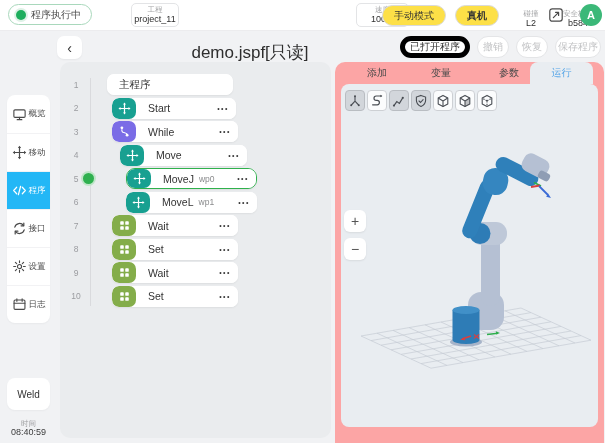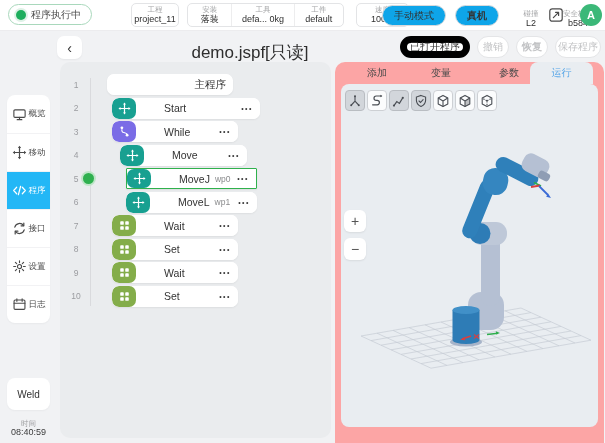--- a/index.html
+++ b/index.html
@@ -13,32 +13,32 @@
        background:#fff;display:flex;align-items:center;gap:5px;padding:0 10px 0 7px;box-sizing:border-box;}
   .status-dot{width:10px;height:10px;border-radius:50%;background:#1fae5e;box-shadow:0 0 0 2px #def2e6;}
   .status-pill span{font-size:10px;color:#4d4d4d;}
   .info-box{position:absolute;top:3px;height:24px;border:1px solid #e3e4e6;border-radius:5px;background:#fff;
        display:flex;align-items:center;box-sizing:border-box;margin-left:42px;}
   .info-col{display:flex;flex-direction:column;align-items:center;justify-content:center;height:100%;}
   .info-label{font-size:7.5px;color:#a3a4a6;line-height:9px;}
   .info-value{font-size:9px;color:#2f2f2f;line-height:11px;white-space:nowrap;}
   .sect{border-left:1px solid #ededee;}
   .pill-btn{position:absolute;top:5px;height:21px;padding:0 11px;border:1px solid #d9dadc;border-radius:11px;
-       background:#0ea5e9;font-size:10px;color:#333;display:flex;align-items:center;box-sizing:border-box;}
+       background:#fde047;font-size:10px;color:#333;display:flex;align-items:center;box-sizing:border-box;}
   .avatar{position:absolute;left:580px;top:4px;width:22px;height:22px;border-radius:50%;background:#3bb878;
        color:#fff;font-size:11px;font-weight:bold;display:flex;align-items:center;justify-content:center;z-index:2;}
   .safety-ic{position:absolute;left:548px;top:7px;width:16px;height:16px;color:#4a4a4a;}
 
   
   .back-btn{position:absolute;left:57px;top:36px;width:25px;height:23px;background:#fff;border-radius:7px;
        display:flex;align-items:center;justify-content:center;font-size:14px;color:#333;box-shadow:0 1px 2px rgba(0,0,0,.05);}
   .doc-title{position:absolute;left:150px;top:41px;width:200px;text-align:center;font-size:17px;color:#2e2e2e;}
   .tb-btn{position:absolute;top:36px;height:22px;border-radius:12px;background:#fff;display:flex;align-items:center;
        justify-content:center;font-size:10px;box-sizing:border-box;}
-  .tb-active{border:7px solid #000000;color:#333;}
+  .tb-active{border:5px solid #000000;color:#333;}
   .tb-disabled{border:1px solid #e4e5e7;color:#c2c3c5;}
 
   
   .side-card{position:absolute;left:7px;top:95px;width:43px;background:#fff;border-radius:8px;overflow:hidden;box-shadow:0 1px 2px rgba(0,0,0,.04);}
   .side-item{height:38px;display:flex;flex-direction:row;align-items:center;justify-content:center;gap:2px;
        color:#4a4a4a;border-top:1px solid #f2f2f4;box-sizing:border-box;}
   .side-item:first-child{border-top:none;}
   .side-item .sic{width:15px;height:15px;}
   .side-item .slb{font-size:8.5px;}
   .side-item.active{background:#23b7f6;color:#fff;}
@@ -50,25 +50,25 @@
   
   .prog-card{position:absolute;left:60px;top:62px;width:271px;height:376px;background:#eaecee;border-radius:10px;}
   #program-rows{position:relative;padding-top:12px;display:flex;flex-direction:column;gap:2.5px;}
   .guide-line{position:absolute;left:30px;top:16px;width:1px;height:228px;background:#d9dadd;}
   .prow{position:relative;height:21px;display:flex;align-items:center;}
   .pnum{position:absolute;left:6px;width:20px;text-align:center;font-size:8.5px;color:#9b9ca0;}
   .pdot{position:absolute;left:23px;top:5px;width:11px;height:11px;border-radius:50%;background:#2fb04f;
        box-shadow:0 0 0 2px #bfe5c8;z-index:2;}
   .ppill{display:flex;align-items:stretch;height:21px;border-radius:7px;box-sizing:border-box;
        box-shadow:0 1px 2px rgba(0,0,0,.06);background:#fff;overflow:hidden;}
-  .ppill.active{border:1.6px solid #2fb14c;border-radius:1px;}
+  .ppill.active{border:1.6px solid #2fb14c;border-radius:9px;}
   .pic{width:24px;flex:0 0 24px;display:flex;align-items:center;justify-content:center;color:#fff;border-radius:7px;}
   .pic svg{width:13px;height:13px;}
   .pic-move{background:#18a091;}  .pic-branch{background:#7a6ce6;}  .pic-grid{background:#84ad4a;}
-  .pbody{flex:1;display:flex;align-items:center;background:#fff;padding:0 7px 0 28px;justify-content:flex-end;}
+  .pbody{flex:1;display:flex;align-items:center;background:#fff;padding:0 7px 0 12px;}
   .plabel{font-size:10.5px;color:#333;}
   .parg{font-size:8.5px;color:#8a8b8d;margin-left:5px;}
   .pdots{margin-left:auto;font-size:7px;letter-spacing:1.5px;color:#3a3a3a;}
 
   
   .right-card{position:absolute;left:335px;top:62px;width:269px;height:428px;background:#fca5a5;border-radius:10px;}
   .tab{position:absolute;top:0;height:22px;display:flex;align-items:center;justify-content:center;
        font-size:10px;color:#4a4a4a;}
   .tab.active{background:#e9edf1;border-radius:8px 8px 0 0;color:#58a6e8;}
   .viewer{position:absolute;left:6px;top:22px;width:257px;height:343px;background:#e9edf1;border-radius:8px;overflow:hidden;}
@@ -95,34 +95,20 @@
     <span>程序执行中</span>
   </div>
 
   <div class="info-box" style="left:89px;width:48px;">
     <div class="info-col" style="width:100%;">
       <span class="info-label">工程</span>
       <span class="info-value">project_11</span>
     </div>
   </div>
 
-  <div class="info-box" style="left:145px;width:157px;">
-    <div class="info-col" style="width:44px;">
-      <span class="info-label">安装</span>
-      <span class="info-value">落装</span>
-    </div>
-    <div class="info-col sect" style="width:62px;">
-      <span class="info-label">工具</span>
-      <span class="info-value"><span>defa...</span>&nbsp;<span>0kg</span></span>
-    </div>
-    <div class="info-col sect" style="width:49px;">
-      <span class="info-label">工件</span>
-      <span class="info-value">default</span>
-    </div>
-  </div>
 
   <div class="info-box" style="left:314px;width:53px;">
     <div class="info-col" style="width:100%;">
       <span class="info-label">速度</span>
       <span class="info-value">100%</span>
     </div>
   </div>
 
   <div class="pill-btn" style="left:382px;">手动模式</div>
   <div class="pill-btn" style="left:455px;font-weight:bold;">真机</div>
@@ -145,21 +131,21 @@
 
   <div class="avatar">A</div>
 </div>
 
 <div class="back-btn">
   <span>‹</span>
 </div>
 <div class="doc-title">demo.jspf[只读]</div>
 <div class="tb-btn tb-active" style="left:400px;width:70px;">已打开程序</div>
 <div class="tb-btn tb-disabled" style="left:477px;width:32px;">撤销</div>
-<div class="tb-btn tb-disabled" style="left:516px;width:32px;font-weight:bold;">恢复</div>
+<div class="tb-btn tb-disabled" style="left:516px;width:32px;">恢复</div>
 <div class="tb-btn tb-disabled" style="left:555px;width:46px;">保存程序</div>
 
 <div class="side-card" id="sidebar-items">
     <div class="side-item">
       <span class="sic"><svg viewBox="0 0 16 16">
           <rect x="2" y="3" width="12" height="8" rx="1.2" fill="none" stroke="currentColor" stroke-width="1.2"></rect>
           <path d="M5.5 13.5h5M8 11v2.5" fill="none" stroke="currentColor" stroke-width="1.2" stroke-linecap="round"></path>
         </svg></span>
       <span class="slb">概览</span>
     </div>
@@ -208,21 +194,21 @@
       <div class="prow">
         <span class="pnum">1</span>
         <div class="ppill" style="margin-left: 47px; width: 126px;">
           <div class="pbody" style="border-radius: 7px;">
             <span class="plabel">主程序</span>
           </div>
         </div>
       </div>
       <div class="prow">
         <span class="pnum">2</span>
-        <div class="ppill" style="margin-left: 52px; width: 148px;">
+        <div class="ppill" style="margin-left: 52px; width: 124px;">
           <span class="pic pic-move">
             <svg viewBox="0 0 14 14">
               <path d="M7 2.2v9.6M2.2 7h9.6" stroke="currentColor" stroke-width="1.3" fill="none"></path>
               <path d="M7 .5l1.6 2.2H5.4zM7 13.5l1.6-2.2H5.4zM.5 7l2.2-1.6v3.2zM13.5 7l-2.2-1.6v3.2z" fill="currentColor"></path>
             </svg>
           </span>
           <div class="pbody">
             <span class="plabel">Start</span>
             <span class="pdots">•••</span>
           </div>

